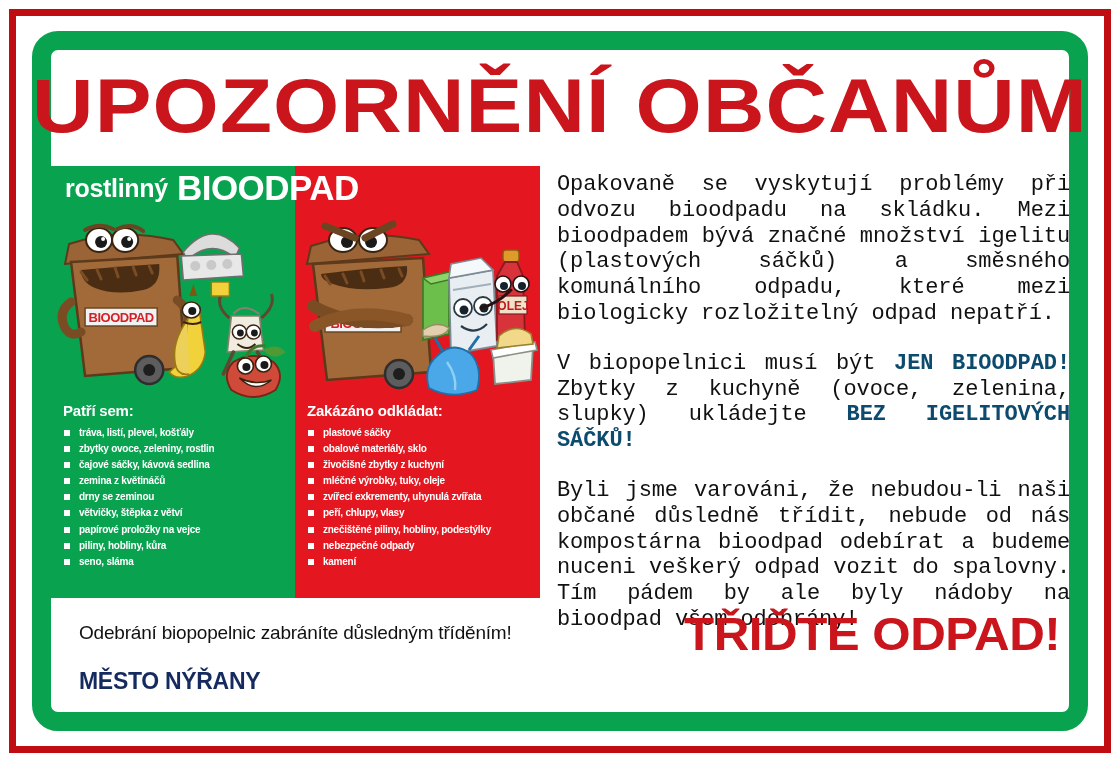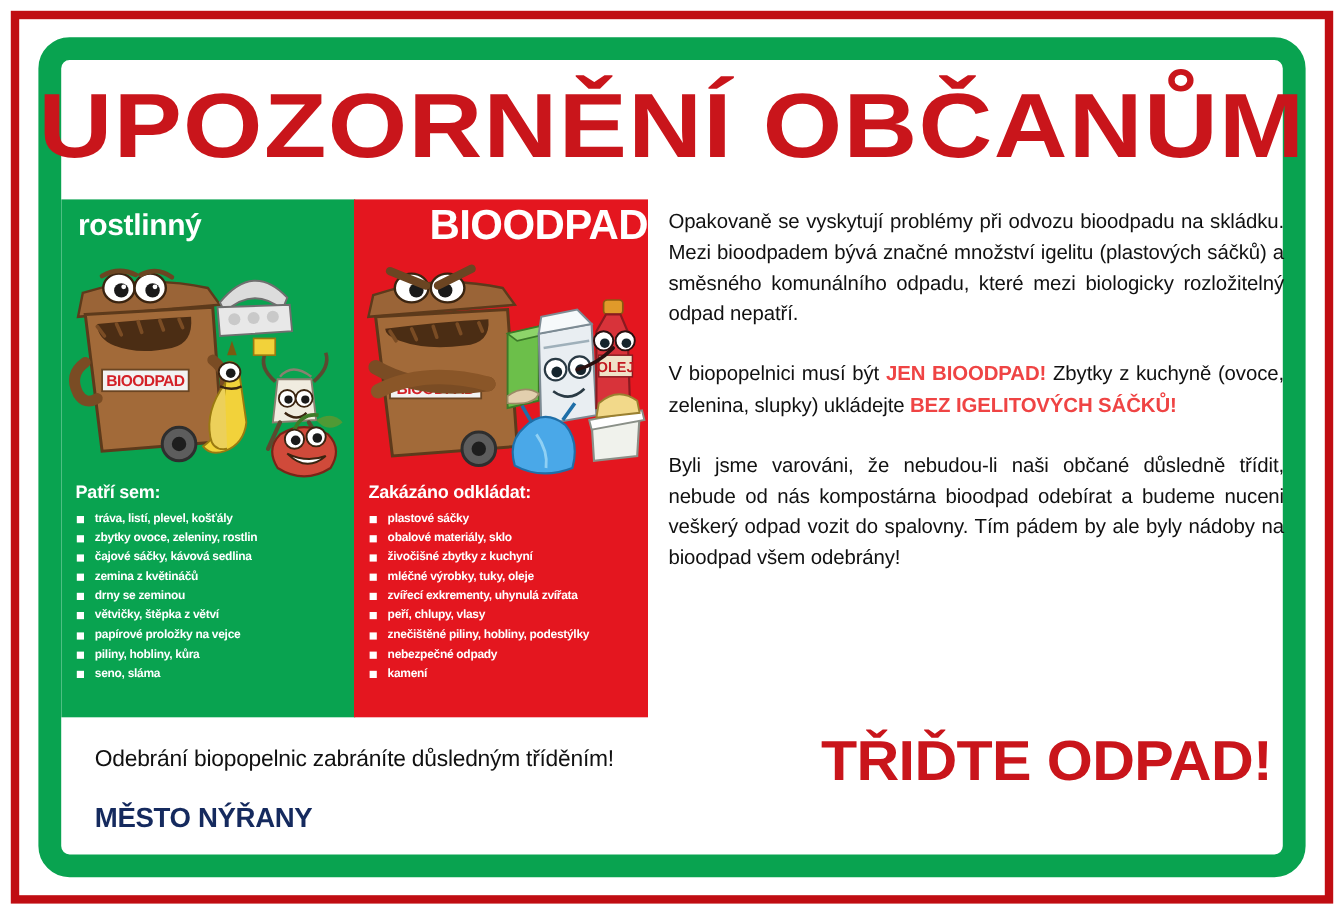--- a/index.html
+++ b/index.html
@@ -63,21 +63,20 @@
   .col-red{left:244px;width:245px;background:#e4161f;}
 
   .leaflet-head{
     position:absolute;left:0;top:0;width:489px;height:44px;
     display:flex;align-items:center;
     padding-left:14px;
     box-sizing:border-box;
     z-index:3;
     color:#ffffff;
     white-space:nowrap;
-    justify-content:space-between;
   }
   .lh-small{font-size:25px;font-weight:bold;letter-spacing:-.3px;}
   .lh-big{font-size:35px;font-weight:bold;letter-spacing:-.5px;margin-left:9px;}
 
   
   .illus{
     position:absolute;top:44px;height:192px;width:50%;
     overflow:hidden;
   }
   .illus-left{left:0;}
@@ -105,27 +104,28 @@
   .list-ul li::before{
     content:"";position:absolute;left:1px;top:5px;
     width:6px;height:6px;background:#ffffff;
   }
 
   
   .textcol{
     position:absolute;left:506px;top:6px;width:513px;
   }
   .para{
-    font-size:17px;line-height:25.8px;color:#111111;
+    font-size:22px;line-height:25.8px;color:#111111;
     text-align:justify;
     margin:0 0 24px 0;
     letter-spacing:-.1px;
+    font-family:Liberation Mono, monospace;
   }
   .para:last-child{margin-bottom:0;}
-  .para b{color:#ef4444;font-weight:bold;}
+  .para b{color:#0c4a6e;font-weight:bold;}
 
   
   .footer{
     position:absolute;left:51px;top:612px;width:1019px;height:100px;
   }
   .foot-line{
     position:absolute;left:28px;top:10px;
     font-size:19px;color:#111111;letter-spacing:-.2px;white-space:nowrap;text-align:right;
   }
   .foot-city{

